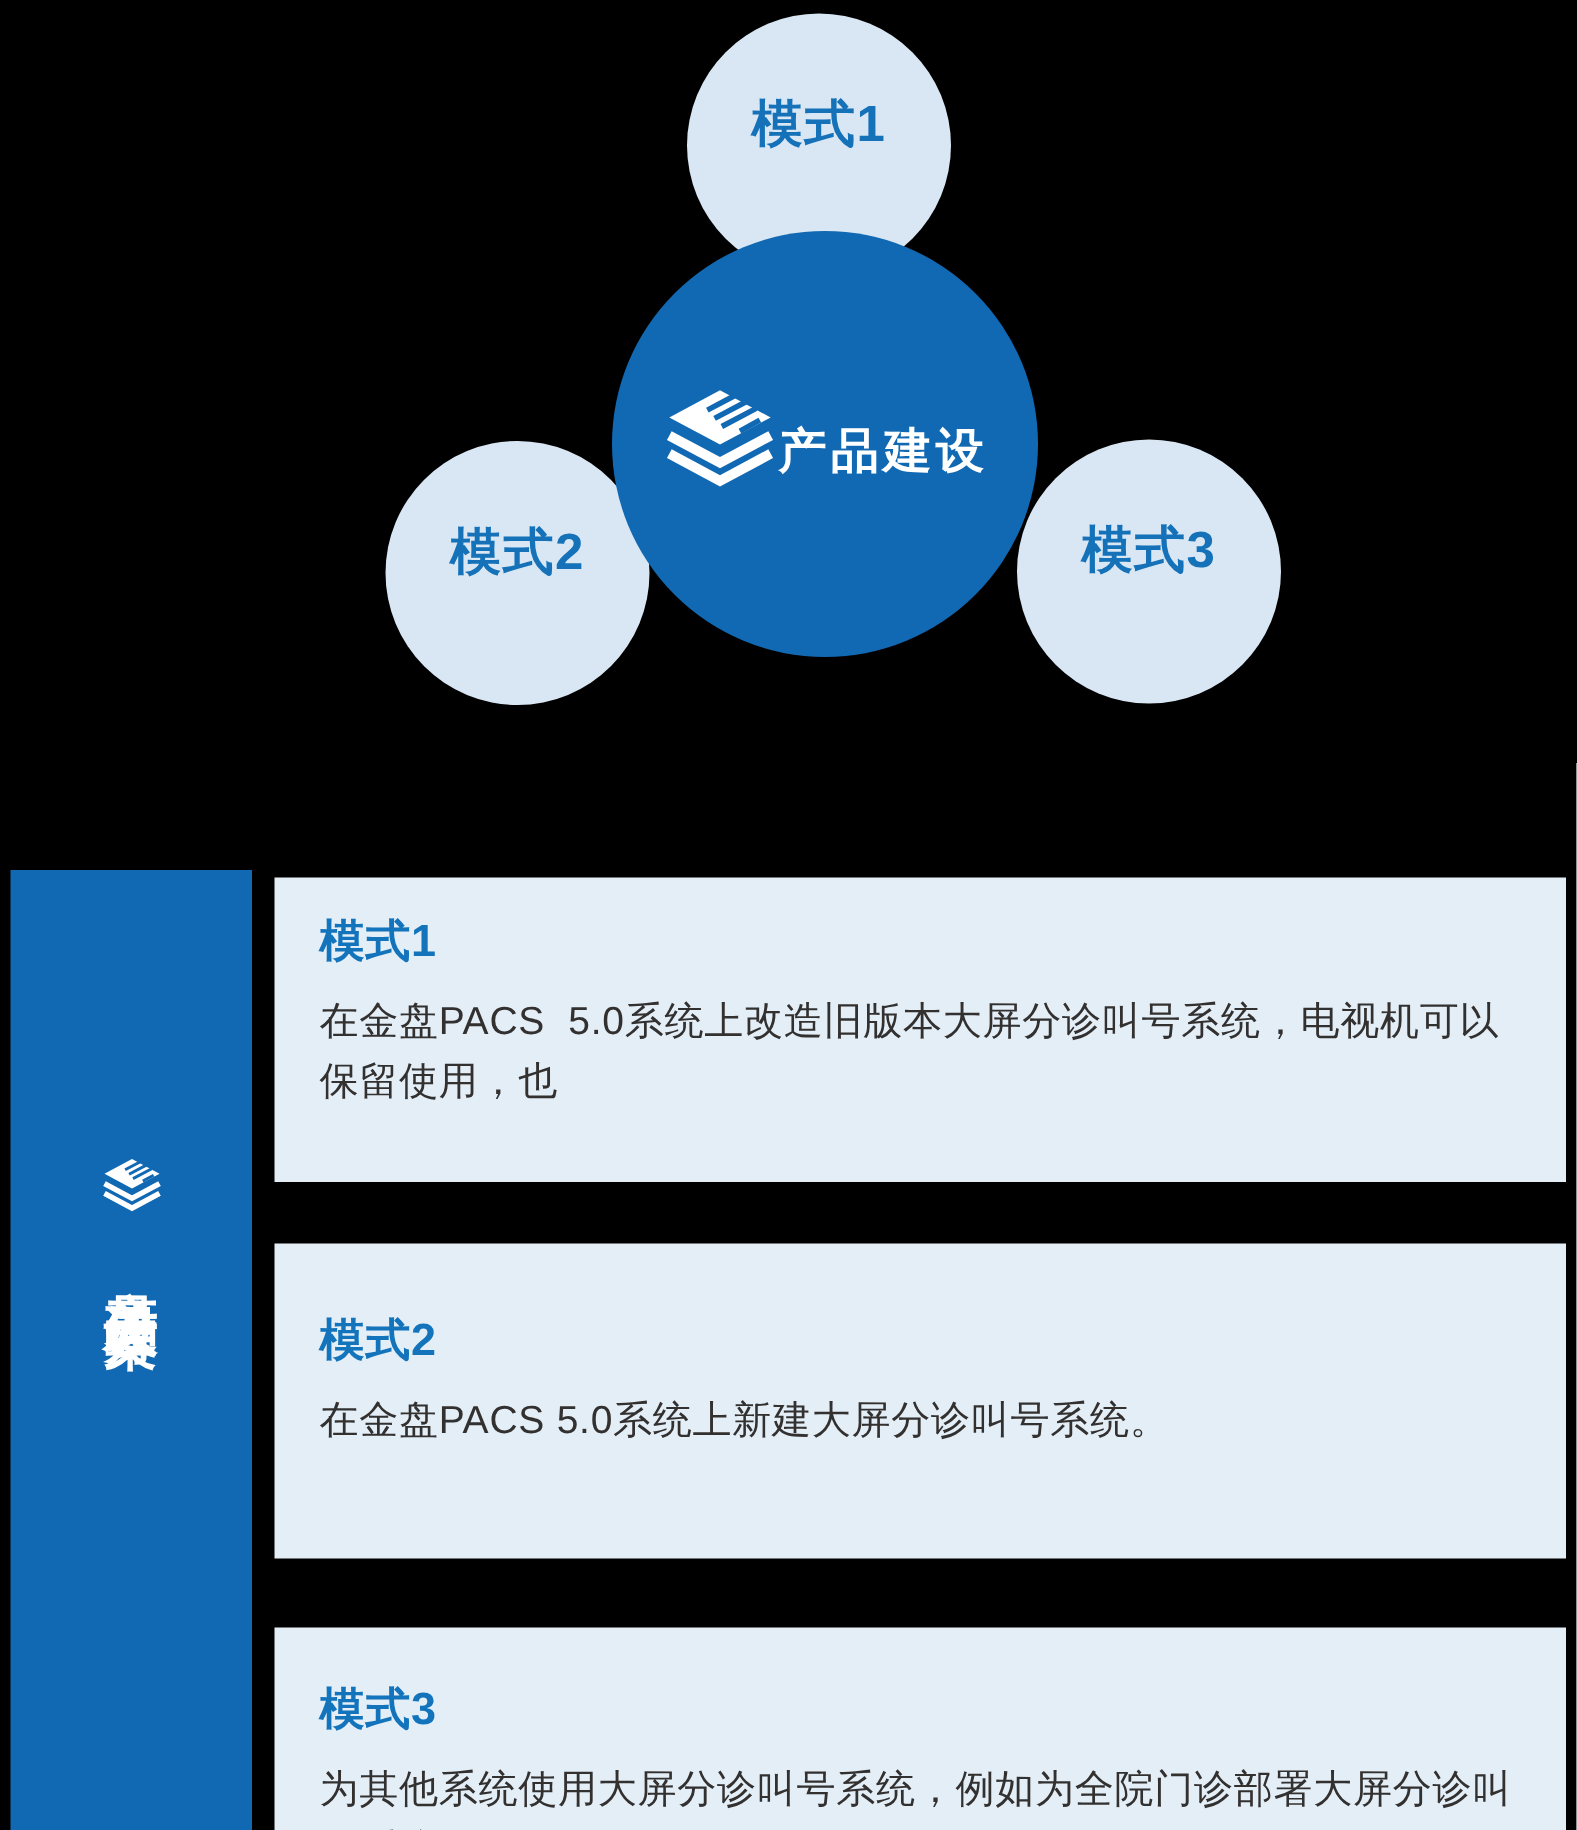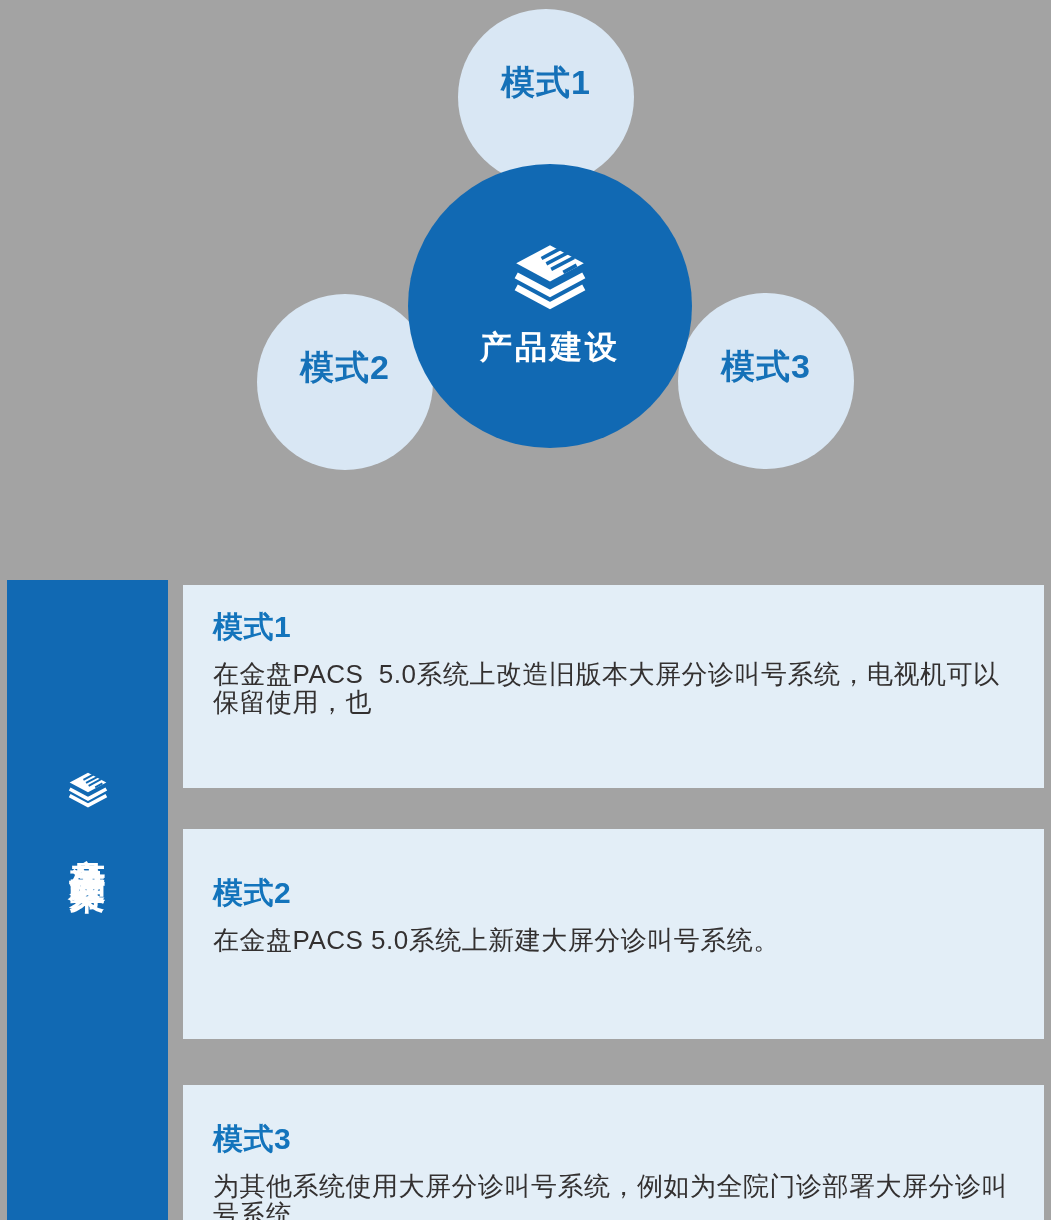--- a/index.html
+++ b/index.html
@@ -1,49 +1,49 @@
 <!DOCTYPE html>
 <html><head>
 <meta charset="utf-8">
 <style>
   html,body{margin:0;padding:0;background:#ffffff;}
   .canvas{
-    position:relative;width:1051px;height:1220px;background:#a3a3a3;overflow:hidden;
+    position:relative;width:1051px;height:1220px;background:#000000;overflow:hidden;
     font-family:"Liberation Sans","DejaVu Sans",sans-serif;
   }
   
   .circle{position:absolute;border-radius:50%;display:flex;align-items:center;justify-content:center;}
   .sat{width:176px;height:176px;background:#d9e7f4;}
   .sat .sat-label{color:#1571b8;font-size:34px;font-weight:700;letter-spacing:1px;transform:translateY(-14px);}
   #sat-top{left:458px;top:9px;}
   #sat-left{left:257px;top:294px;}
   #sat-right{left:678px;top:293px;}
   .center-circle{
-    left:408px;top:164px;width:284px;height:284px;background:#1169b3;
-    flex-direction:column;z-index:2;
+    left:408px;top:154px;width:284px;height:284px;background:#1169b3;
+    flex-direction:row;z-index:2;
   }
   .center-title{color:#ffffff;font-size:32px;font-weight:700;letter-spacing:3px;line-height:42px;text-align:center;margin-top:8px;}
   .stack-icon{display:block;}
   
   .sidebar{
     position:absolute;left:7px;top:580px;width:161px;height:640px;background:#1169b3;
     display:flex;flex-direction:column;align-items:center;
   }
   .sidebar .stack-icon{margin-top:192px;}
   .sidebar-title{
     writing-mode:vertical-rl;text-orientation:upright;
     color:#ffffff;font-size:36px;font-weight:700;letter-spacing:3px;line-height:1;
     margin-top:16px;
   }
   .box{position:absolute;left:183px;width:861px;background:#e3eef7;box-sizing:border-box;padding-left:30px;padding-right:34px;}
   #box-1{top:585px;height:203px;padding-top:22px;}
   #box-2{top:829px;height:210px;padding-top:44px;}
   #box-3{top:1085px;height:135px;padding-top:34px;}
   .box-heading{margin:0 0 12px 0;color:#1374bc;font-size:30px;font-weight:700;letter-spacing:0.5px;}
-  .box-line{color:#333030;font-size:26px;font-weight:500;line-height:28px;white-space:pre-wrap;letter-spacing:0.5px;}
+  .box-line{color:#333030;font-size:26px;font-weight:500;line-height:40px;white-space:pre-wrap;letter-spacing:0.5px;}
 </style>
 </head>
 <body>
 
 <div class="canvas">
 
   <div class="diagram">
 
     <div class="circle sat" id="sat-top">
       <span class="sat-label">模式1</span>

